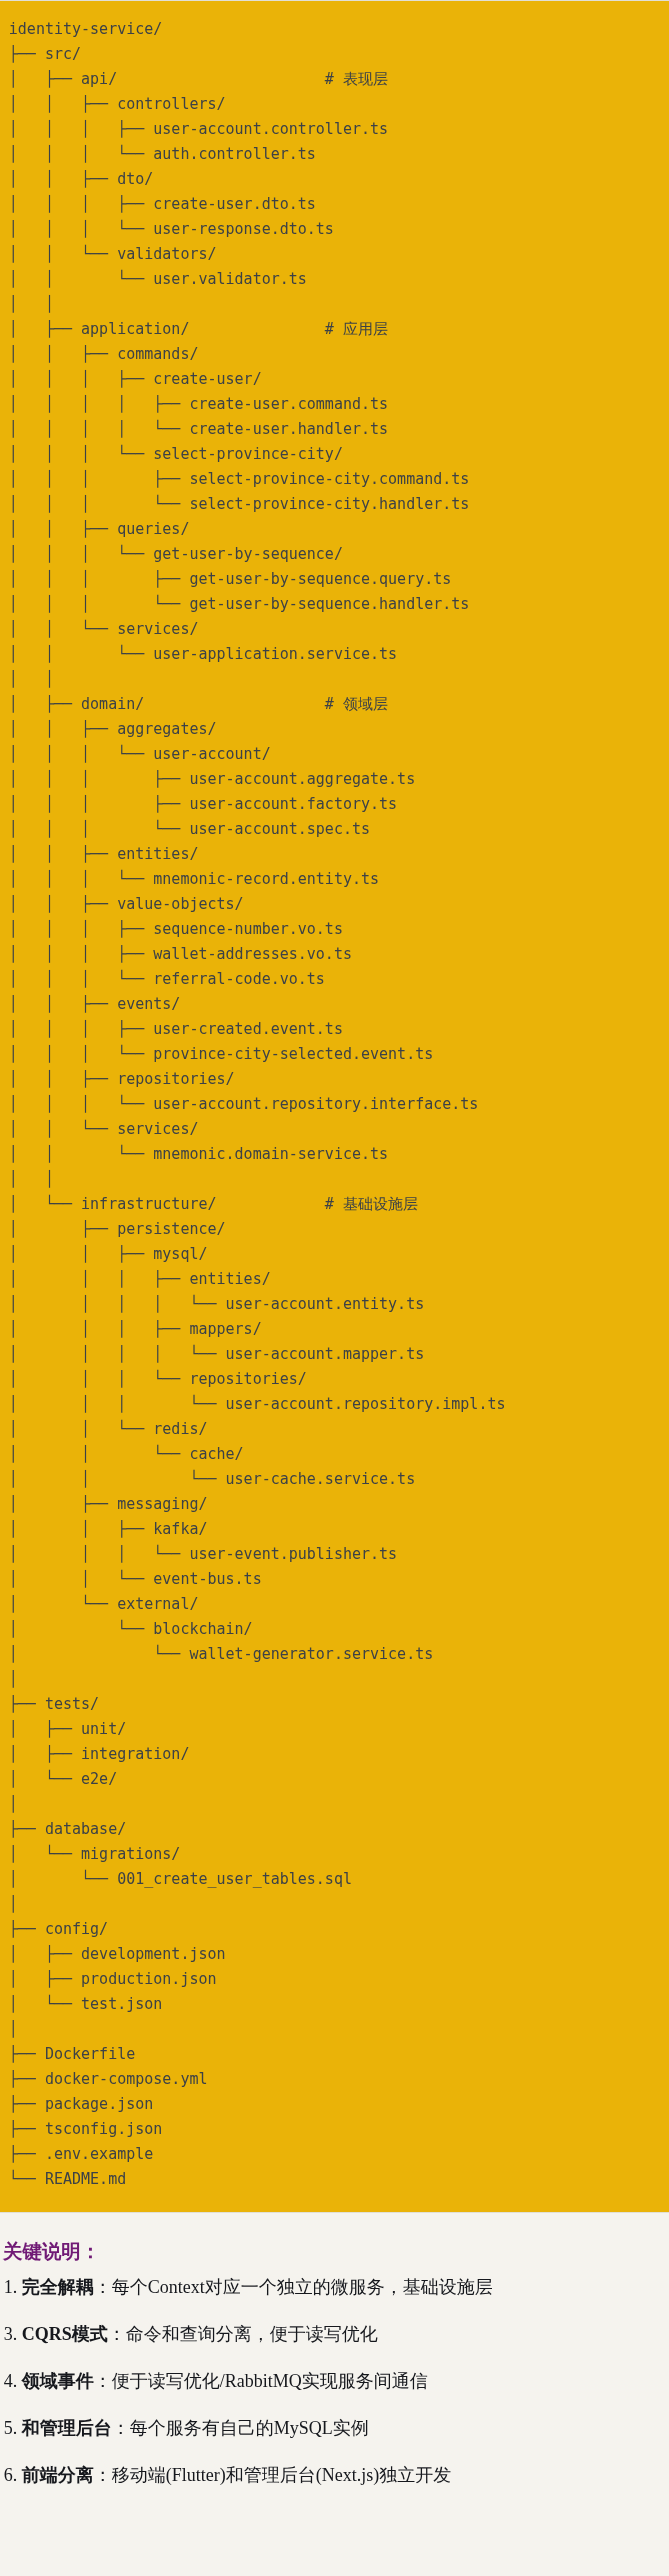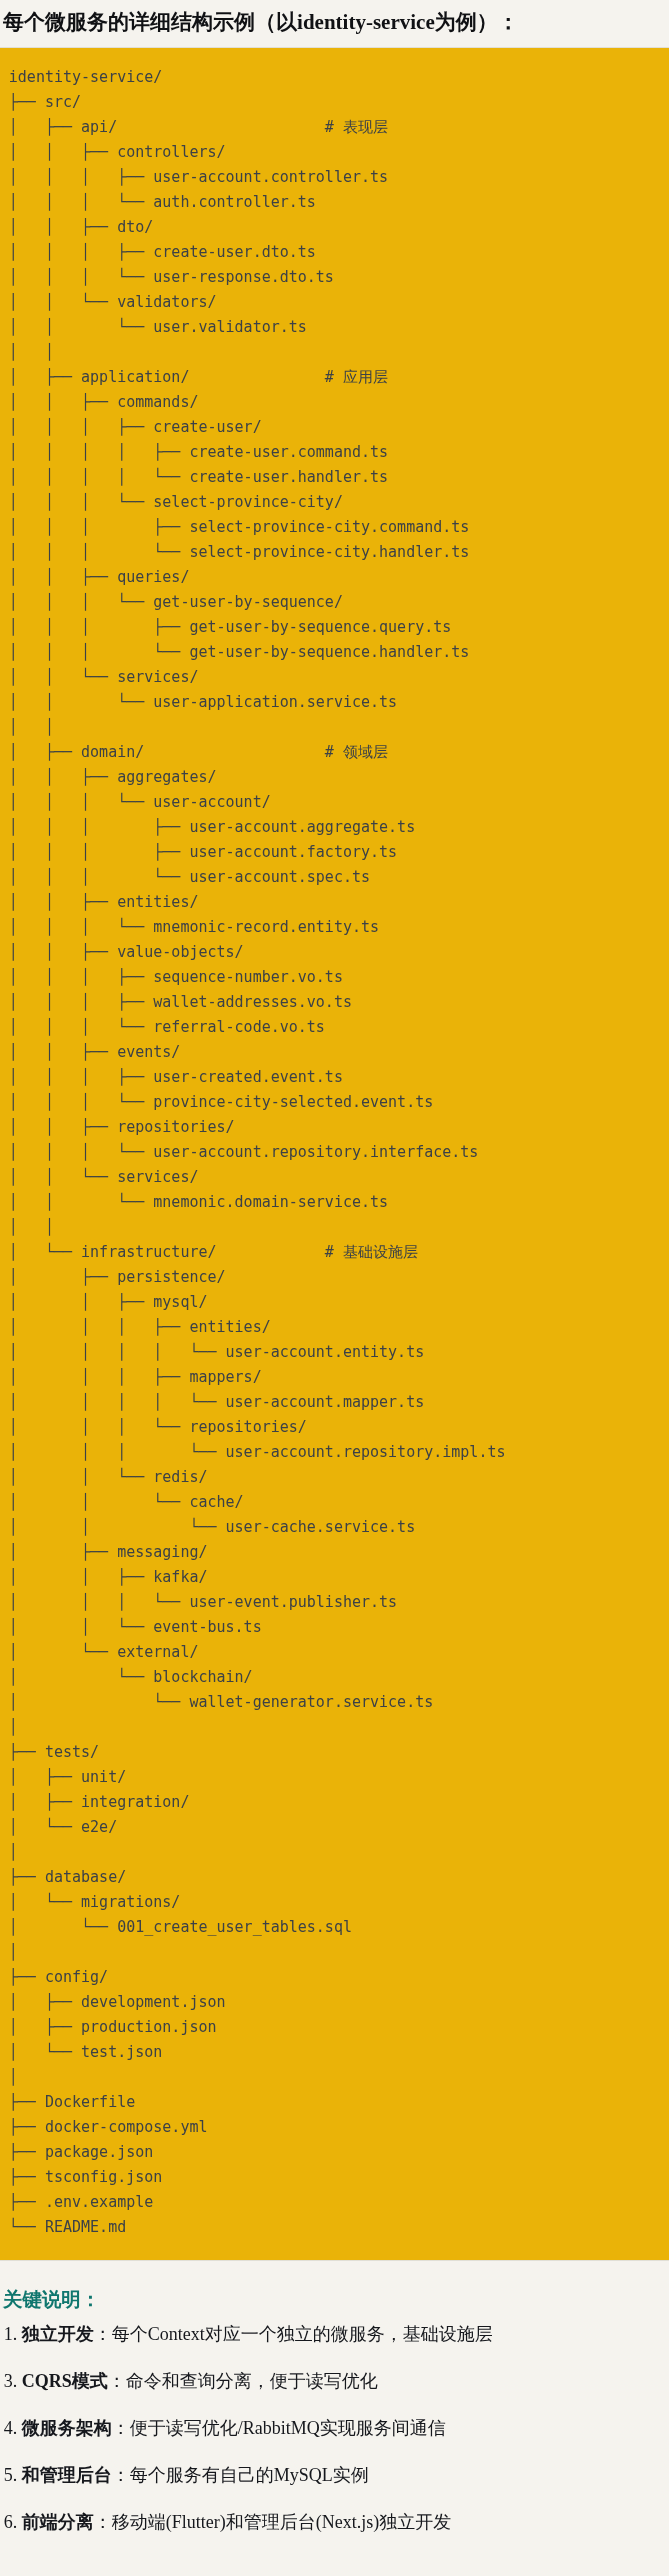--- a/index.html
+++ b/index.html
@@ -34,21 +34,21 @@
     font-size: 15px;
     line-height: 25px;
     color: #3c4147;
     white-space: pre;
   }
 
   .notes-heading {
     margin: 25px 3.8px 7.5px 3.1px;
     font-size: 19.4px;
     font-weight: 700;
-    color: #0f766e;
+    color: #701a75;
   }
 
   .notes-list {
     list-style: none;
     margin: 0;
     padding: 0 3.8px 0 3.8px;
   }
   .notes-list li {
     font-size: 18px;
     line-height: 28px;
@@ -56,21 +56,20 @@
     color: #16181d;
   }
   .notes-list .num { margin-right: 4.4px; }
   .notes-list strong { font-weight: 700; }
 </style>
 </head>
 <body>
 
 <main class="page">
 
-  <h2 class="page-title">每个微服务的详细结构示例（以identity-service为例）：</h2>
 
   <section class="code-block">
     <pre>identity-service/
 ├── src/
 │   ├── api/                       # 表现层
 │   │   ├── controllers/
 │   │   │   ├── user-account.controller.ts
 │   │   │   └── auth.controller.ts
 │   │   ├── dto/
 │   │   │   ├── create-user.dto.ts
@@ -151,21 +150,21 @@
 ├── docker-compose.yml
 ├── package.json
 ├── tsconfig.json
 ├── .env.example
 └── README.md</pre>
   </section>
 
   <h3 class="notes-heading">关键说明：</h3>
 
   <ol class="notes-list">
-    <li><span class="num">1.</span><strong>独立开发</strong><span>：每个Context对应一个独立的微服务，基础设施层</span></li>
+    <li><span class="num">1.</span><strong>完全解耦</strong><span>：每个Context对应一个独立的微服务，基础设施层</span></li>
     <li><span class="num">3.</span><strong>CQRS模式</strong><span>：命令和查询分离，便于读写优化</span></li>
-    <li><span class="num">4.</span><strong>微服务架构</strong><span>：便于读写优化/RabbitMQ实现服务间通信</span></li>
+    <li><span class="num">4.</span><strong>领域事件</strong><span>：便于读写优化/RabbitMQ实现服务间通信</span></li>
     <li><span class="num">5.</span><strong>和管理后台</strong><span>：每个服务有自己的MySQL实例</span></li>
     <li><span class="num">6.</span><strong>前端分离</strong><span>：移动端(Flutter)和管理后台(Next.js)独立开发</span></li>
   </ol>
 
 </main>
 
 
 </body></html>

